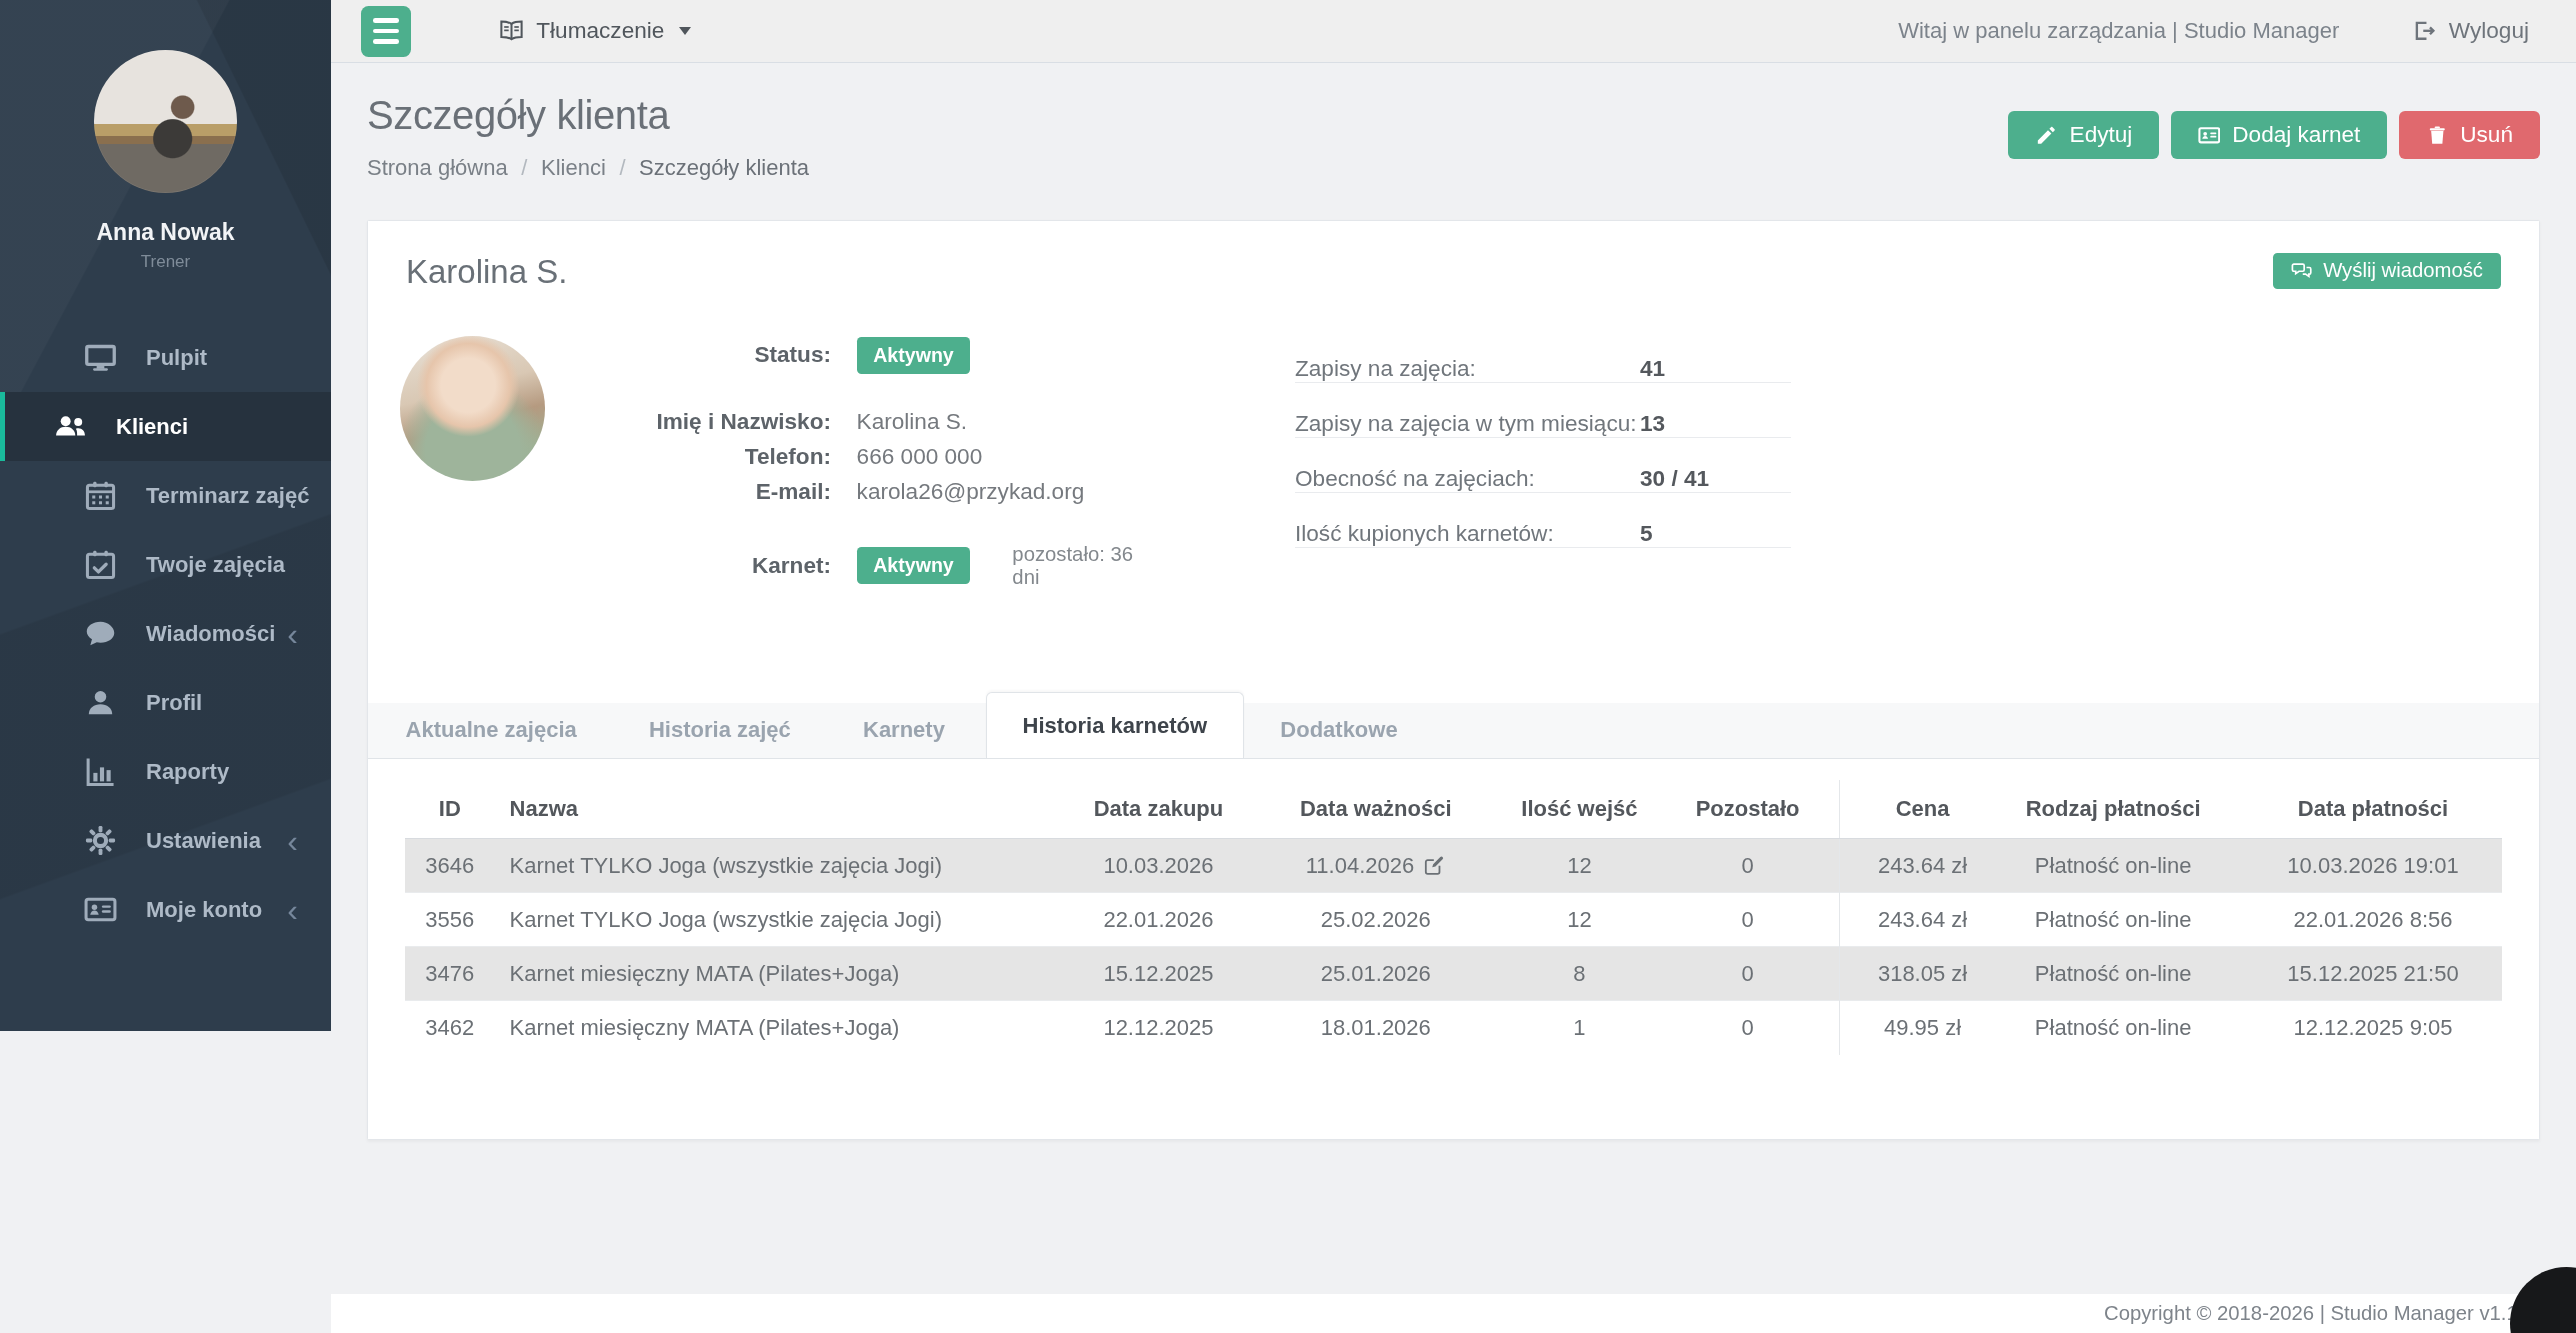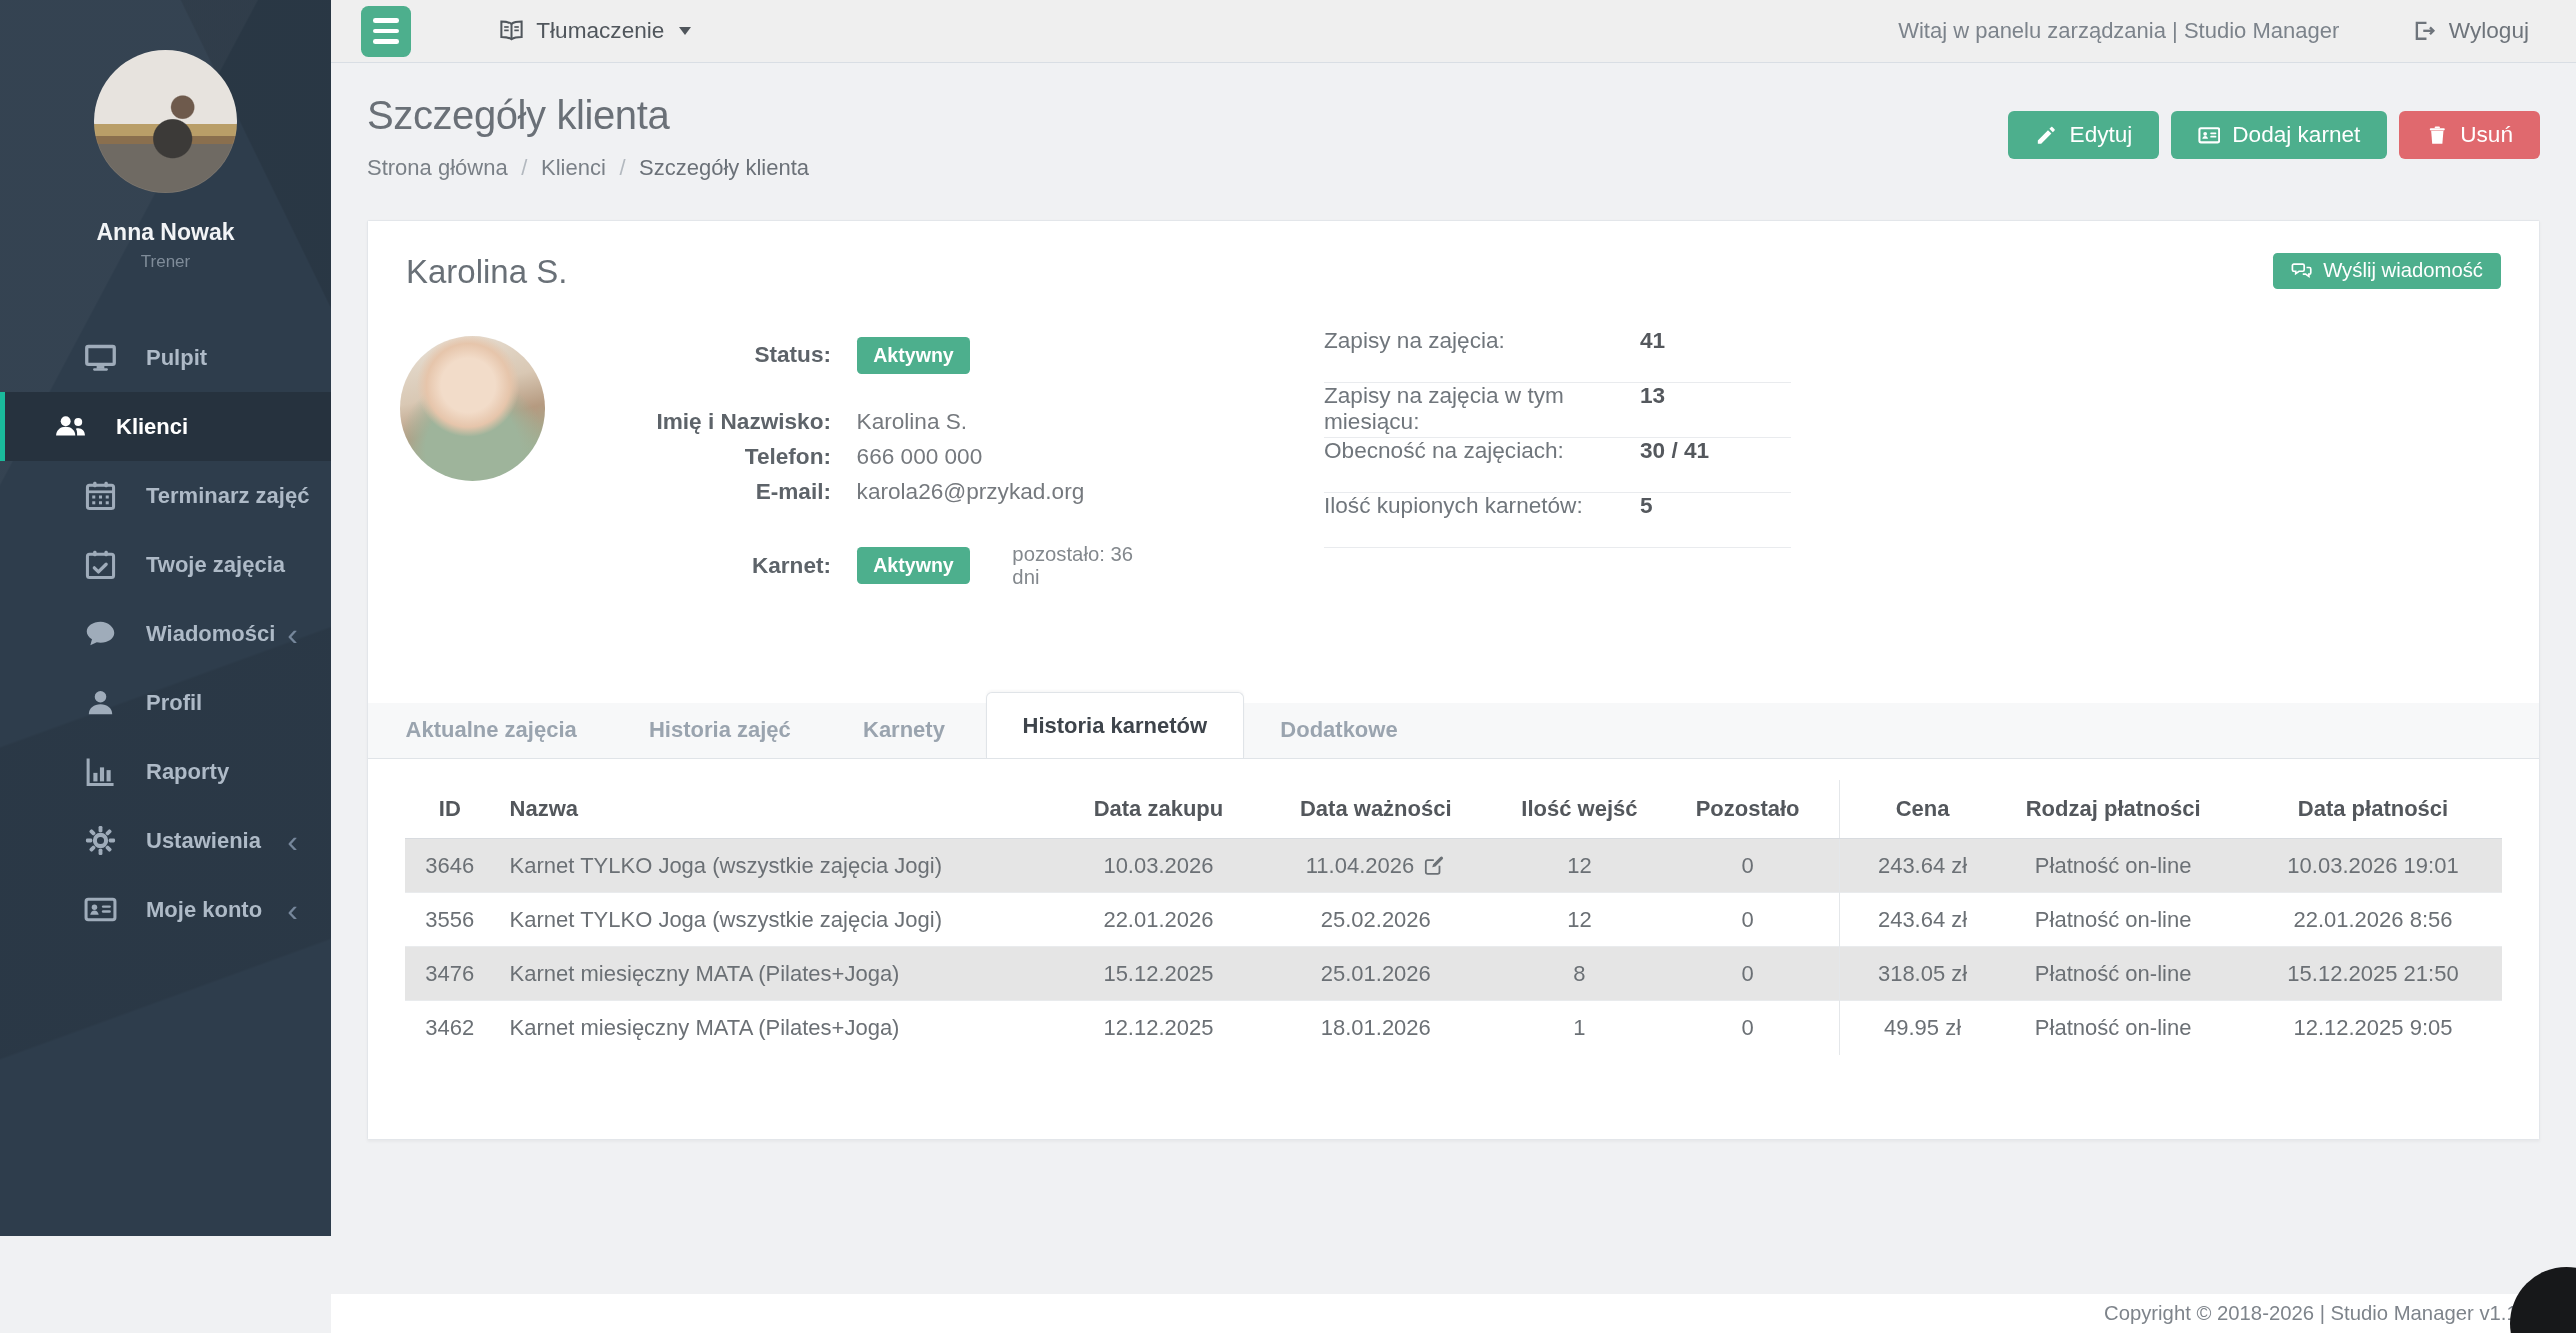--- a/index.html
+++ b/index.html
@@ -4,21 +4,21 @@
 <style>
   * { margin:0; padding:0; box-sizing:border-box; }
   html,body { width:2576px; height:1333px; }
   body {
     font-family:"Liberation Sans", sans-serif;
     background:#F0F1F3; overflow:hidden; position:relative;
     color:#6B7075;
   }
   
   .sidebar {
-    position:absolute; left:0; top:0; width:331px; height:1236px;
+    position:absolute; left:0; top:0; width:331px; height:1031px;
     background:#2E3D4C; z-index:5; overflow:hidden;
   }
   .sidebar::before {
     content:""; position:absolute; inset:0;
     background:
       linear-gradient(118deg, rgba(255,255,255,0.03) 0 26%, transparent 26.2%),
       linear-gradient(244deg, rgba(0,0,0,0.10) 0 16%, transparent 16.2%),
       linear-gradient(160deg, transparent 55%, rgba(0,0,0,0.08) 55.2% 78%, transparent 78.2%);
   }
   .side-profile { position:relative; text-align:center; padding-top:50px; }
@@ -109,21 +109,21 @@
   .row-status { margin-top:1.5px; }
   .row-name { margin-top:35px; }
   .row-tight { margin-top:9px; }
   .row-karnet { margin-top:38px; }
   .badge {
     display:inline-block; margin-left:25.6px; background:#4DAF8D; color:#fff;
     font-size:19.6px; font-weight:700; padding:6.8px 16.6px; border-radius:4.5px;
   }
   .remaining { margin-left:42px; color:#83888D; font-size:20.3px; }
   .stats { margin-left:147px; width:496px; margin-top:-7.5px; }
-  .srow { display:flex; align-items:flex-start; height:55px; border-bottom:0.8px solid #E9EBEE;margin-left:29px; }
+  .srow { display:flex; align-items:flex-end; height:55px; border-bottom:0.8px solid #E9EBEE; }
   .slabel { flex:1; color:#70767C; font-size:22.6px; }
   .svalue { width:151px; flex:none; color:#54585D; font-size:22.6px; font-weight:700; }
   
   .tabstrip {
     margin-top:114px; height:56px; background:#F7F8F9; border-bottom:0.8px solid #E0E4E8;
     display:flex; align-items:flex-end; padding-left:15px; position:relative;
   }
   .tab {
     height:56px; display:flex; align-items:center; padding:0 22.6px; margin-right:27px;
     color:#9AA4AF; font-size:22px; font-weight:700; cursor:pointer;

